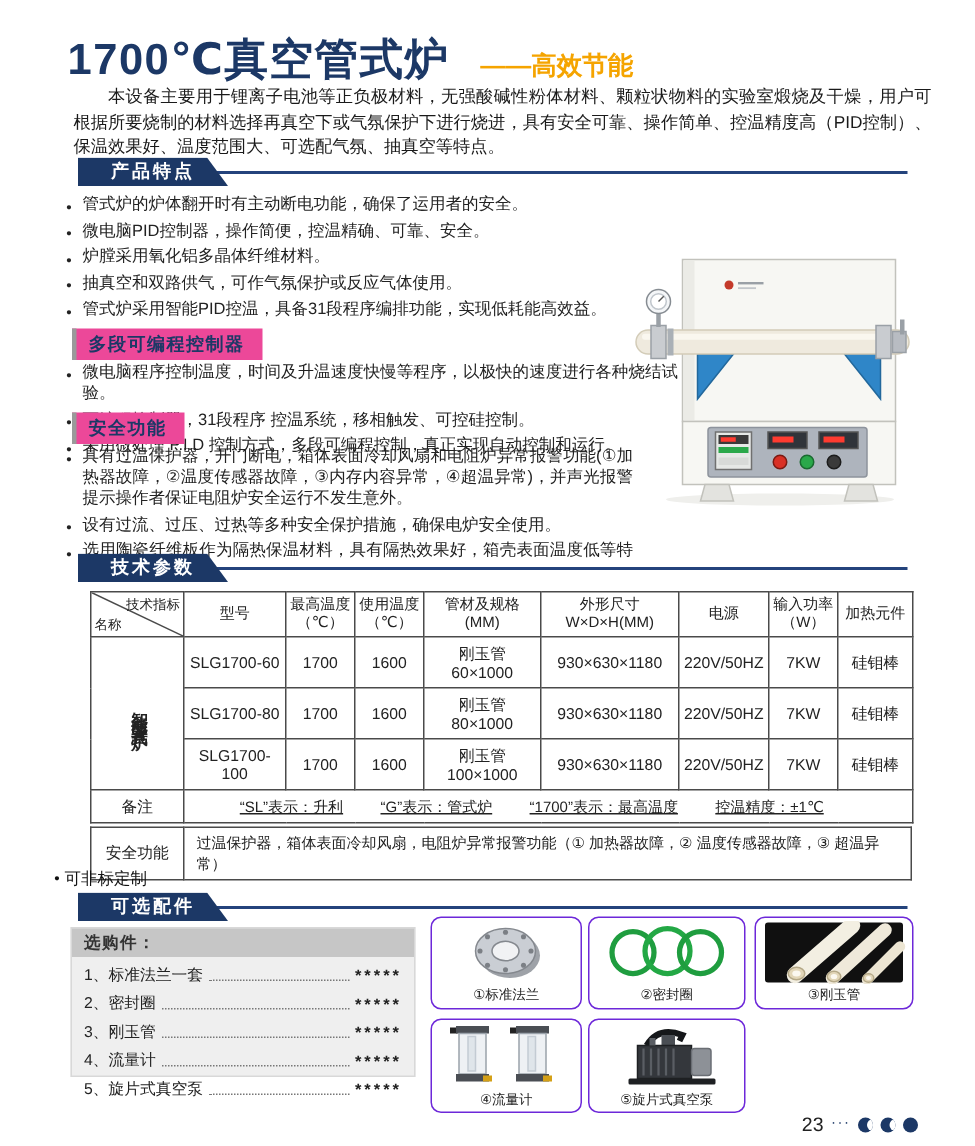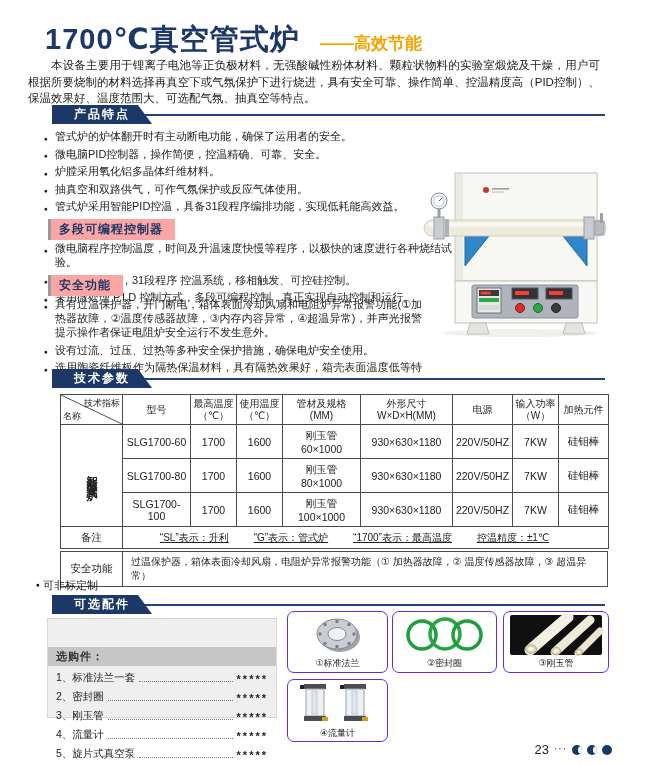--- a/index.html
+++ b/index.html
@@ -8,41 +8,41 @@
   }
   *{box-sizing:border-box; margin:0; padding:0;}
   body{background:#fff; font-family:"Liberation Sans","DejaVu Sans",sans-serif;}
   .page{position:relative; width:650px; height:764px; background:#fff; overflow:hidden; margin:0 auto;}
 
   
   .title-row{position:absolute; left:45px; top:20px; white-space:nowrap;}
   .main-title{display:inline-block; font-size:29px; font-weight:bold; color:var(--navy); letter-spacing:1px;}
   .sub-title{display:inline-block; margin-left:16px; font-size:17px; font-weight:bold; color:var(--orange);}
 
-  .intro{position:absolute; left:28px; top:57px; width:572px; font-size:11.5px; line-height:16.5px;
+  .intro{position:absolute; left:49px; top:57px; width:572px; font-size:11.5px; line-height:16.5px;
          color:#1a1a1a; text-indent:2em; text-align:justify;}
 
   
   .banner{position:absolute; left:52px; width:553px; height:19px;}
   .banner .bline{position:absolute; left:0; top:9px; width:553px; height:2px; background:var(--line);}
   .banner .flag{position:absolute; left:0; top:0; width:100px; height:19px; background:var(--navy);
                 color:#fff; font-size:12px; font-weight:bold; line-height:19px; text-align:center;
                 clip-path:polygon(0 0, calc(100% - 14px) 0, 100% 100%, 0 100%); letter-spacing:2px;}
 
   
   ul.blist{list-style:none;}
   ul.blist li{position:relative; padding-left:11px; font-size:11px; line-height:14px; color:#222; margin-bottom:3.5px; text-align:justify;}
   ul.blist li::before{content:"●"; position:absolute; left:0; top:2.5px; font-size:6.5px; color:#222;}
 
   .features-list{position:absolute; left:44px; top:129px; width:408px;}
   .prog-list{position:absolute; left:44px; top:241px; width:408px;}
   .safe-list{position:absolute; left:44px; top:297px; width:378px;}
   .safe-list li{margin-bottom:2px;}
 
-  .subhead{position:absolute; left:48px; display:inline-block; background:#fca5a5; border-left:3px solid #9a9a9a;
+  .subhead{position:absolute; left:48px; display:inline-block; background:#ec4899; border-left:3px solid #9a9a9a;
            color:var(--navy); font-size:12px; font-weight:bold; padding:2px 12px 2px 8px; letter-spacing:1px;}
   .subhead1{top:219px;} .subhead2{top:275px;}
 
   
   .furnace{position:absolute; left:420px; top:170px; width:190px; height:170px;}
 
   
   .spec-table{position:absolute; left:60px; top:394px; border-collapse:collapse; table-layout:fixed; width:548px;}
   .spec-table td, .spec-table th{border:1px solid var(--tableBorder); font-size:10.5px; color:#222;
        text-align:center; vertical-align:middle; font-weight:normal; padding:1px;}
@@ -59,21 +59,21 @@
   .safety-table{position:absolute; left:60px; top:551px; border-collapse:collapse; table-layout:fixed; width:548px;}
   .safety-table td{border:1px solid var(--tableBorder); font-size:10px; color:#222; vertical-align:middle; padding:3px 4px; height:24px;}
   .safety-table .lab{width:62px; text-align:center; font-size:10.5px;}
   .safety-table .txt{text-align:left; padding-left:8px;}
 
   .custom-note{position:absolute; left:36px; top:578px; font-size:11px; color:#111;}
   .custom-note::before{content:"●"; font-size:6.5px; vertical-align:2px; margin-right:3px;}
 
   
   .purchase{position:absolute; left:47px; top:618px; width:230px; height:100px; background:#efefef; border:1px solid #d8d8d8;}
-  .purchase .p-head{background:#c6c6c6; color:#333; font-size:11px; font-weight:bold; padding:2px 8px; letter-spacing:1px;margin-top:28px;}
+  .purchase .p-head{background:#c6c6c6; color:#333; font-size:11px; font-weight:bold; padding:2px 8px; letter-spacing:1px;}
   .purchase .p-items{padding:5px 8px 0 8px;}
   .p-item{display:flex; align-items:flex-end; font-size:10.5px; color:#222; margin-bottom:5px;}
   .p-item .pi-label{white-space:nowrap;}
   .p-item .pi-dots{flex:1; border-bottom:1.5px dotted #777; margin:0 4px 3px 4px; min-width:10px;}
   .p-item .pi-stars{white-space:nowrap; letter-spacing:2px; font-weight:bold; font-size:11px;}
 
   
   .card{position:absolute; background:#fff; border:1px solid #6d28d9; border-radius:7px; padding:2px 2px 0 2px;
         display:flex; flex-direction:column; align-items:center; justify-content:space-between;}
   .card .c-img{flex:1; display:flex; align-items:center; justify-content:center; width:100%;}
@@ -378,20 +378,38 @@
           <rect x="14" y="7" width="18" height="27" fill="#eef1f4" stroke="#9aa2aa"></rect>
           <rect x="20" y="9" width="5" height="23" fill="#dfe5ea" stroke="#c3cbd3"></rect>
           <rect x="12" y="34" width="22" height="5" fill="#4a4e54"></rect>
           <rect x="30" y="35" width="6" height="4" fill="#d4a017"></rect>
         </g>
       </svg>
     </div>
     <div class="c-cap">④流量计</div>
   </div>
 
+  <div class="card card5">
+    <div class="c-img">
+      <svg viewBox="0 0 96 44" width="96" height="44">
+        <path d="M34 15 Q42 2 58 8 L56 12" stroke="#15171a" stroke-width="4" fill="none"></path>
+        <rect x="44" y="8" width="9" height="7" fill="#4a4e54"></rect>
+        <rect x="28" y="15" width="36" height="22" fill="#34373c" stroke="#1e2023"></rect>
+        <line x1="32" y1="17" x2="32" y2="35" stroke="#5a5e64" stroke-width="1.5"></line>
+        <line x1="37" y1="17" x2="37" y2="35" stroke="#5a5e64" stroke-width="1.5"></line>
+        <line x1="42" y1="17" x2="42" y2="35" stroke="#5a5e64" stroke-width="1.5"></line>
+        <line x1="47" y1="17" x2="47" y2="35" stroke="#5a5e64" stroke-width="1.5"></line>
+        <line x1="52" y1="17" x2="52" y2="35" stroke="#5a5e64" stroke-width="1.5"></line>
+        <rect x="64" y="17" width="13" height="18" rx="2" fill="#8d9197" stroke="#6a6e74"></rect>
+        <rect x="36" y="10" width="4" height="5" fill="#5a5e64"></rect>
+        <rect x="22" y="37" width="58" height="4" rx="1" fill="#1e2023"></rect>
+      </svg>
+    </div>
+    <div class="c-cap">⑤旋片式真空泵</div>
+  </div>
 
   <div class="footer">
     <span class="pageno">23</span>
     <span class="fdots">···</span>
     <span class="ind cres"></span>
     <span class="ind cres"></span>
     <span class="ind"></span>
   </div>
 
 </div>

